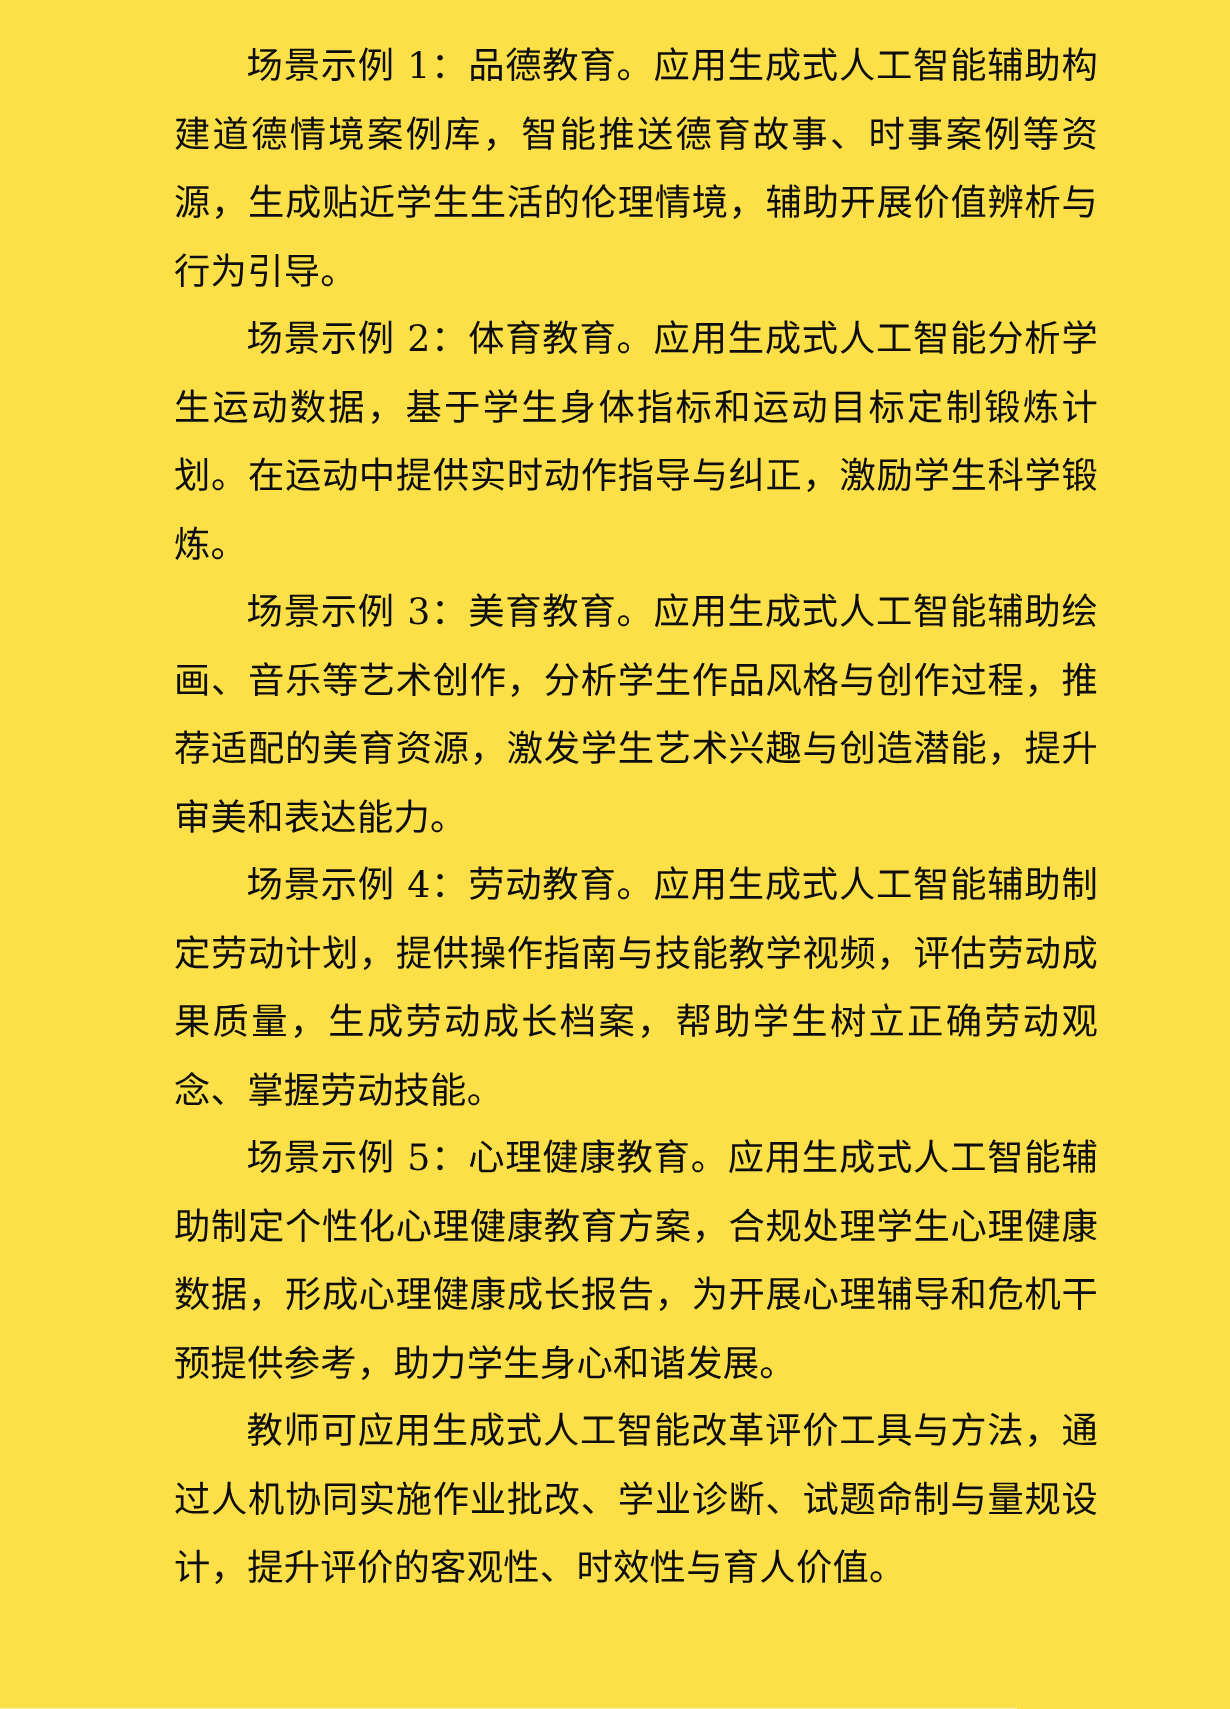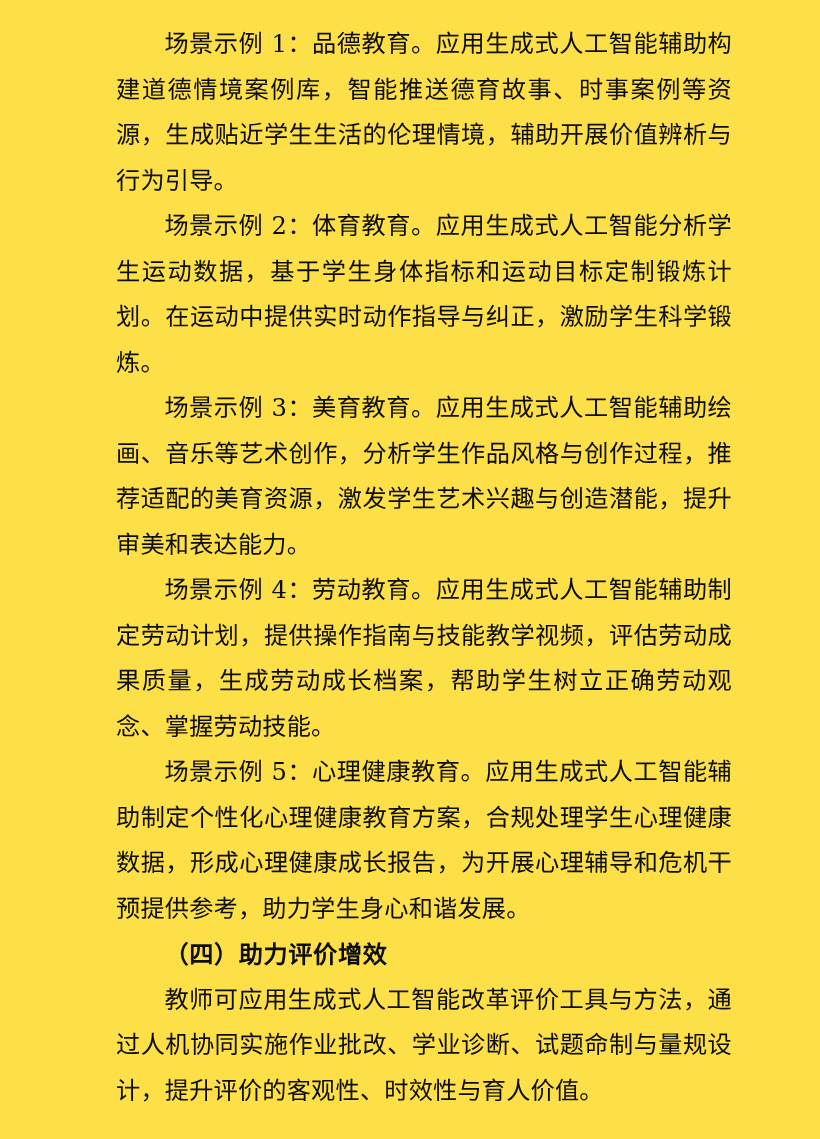--- a/index.html
+++ b/index.html
@@ -39,17 +39,16 @@
 </head>
 <body>
 
 <div class="page">
   <div class="doc-body">
     <p>场景示例 1：品德教育。应用生成式人工智能辅助构建道德情境案例库，智能推送德育故事、时事案例等资源，生成贴近学生生活的伦理情境，辅助开展价值辨析与行为引导。</p>
     <p>场景示例 2：体育教育。应用生成式人工智能分析学生运动数据，基于学生身体指标和运动目标定制锻炼计划。在运动中提供实时动作指导与纠正，激励学生科学锻炼。</p>
     <p>场景示例 3：美育教育。应用生成式人工智能辅助绘画、音乐等艺术创作，分析学生作品风格与创作过程，推荐适配的美育资源，激发学生艺术兴趣与创造潜能，提升审美和表达能力。</p>
     <p>场景示例 4：劳动教育。应用生成式人工智能辅助制定劳动计划，提供操作指南与技能教学视频，评估劳动成果质量，生成劳动成长档案，帮助学生树立正确劳动观念、掌握劳动技能。</p>
     <p>场景示例 5：心理健康教育。应用生成式人工智能辅助制定个性化心理健康教育方案，合规处理学生心理健康数据，形成心理健康成长报告，为开展心理辅导和危机干预提供参考，助力学生身心和谐发展。</p>
-    <p class="heading">（四）助力评价增效</p>
     <p>教师可应用生成式人工智能改革评价工具与方法，通过人机协同实施作业批改、学业诊断、试题命制与量规设计，提升评价的客观性、时效性与育人价值。</p>
 
   </div>
 </div>
 
 </body></html>

